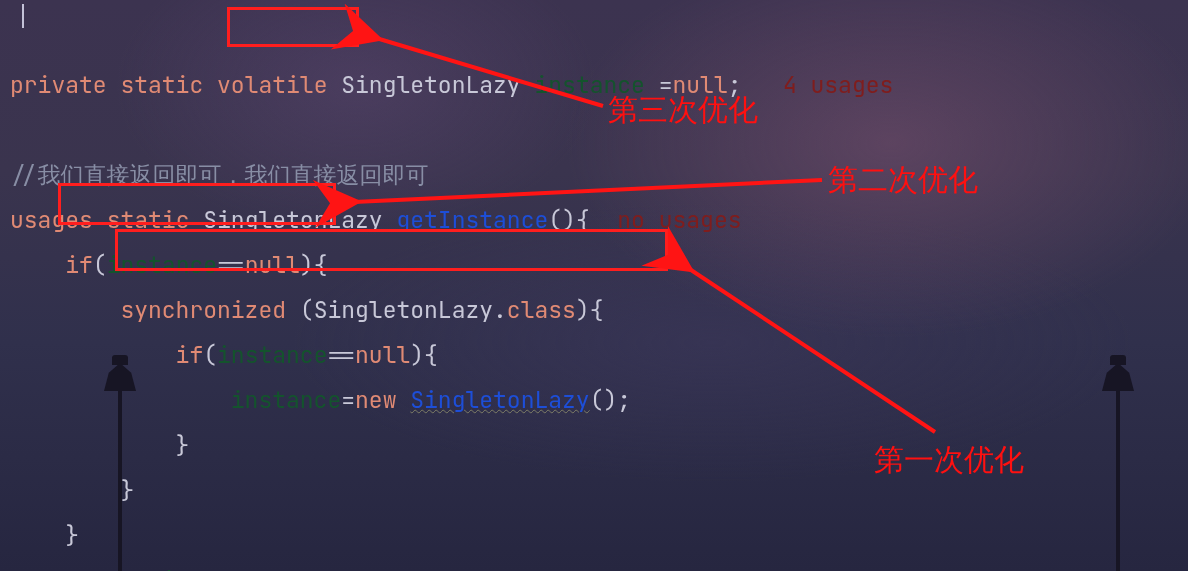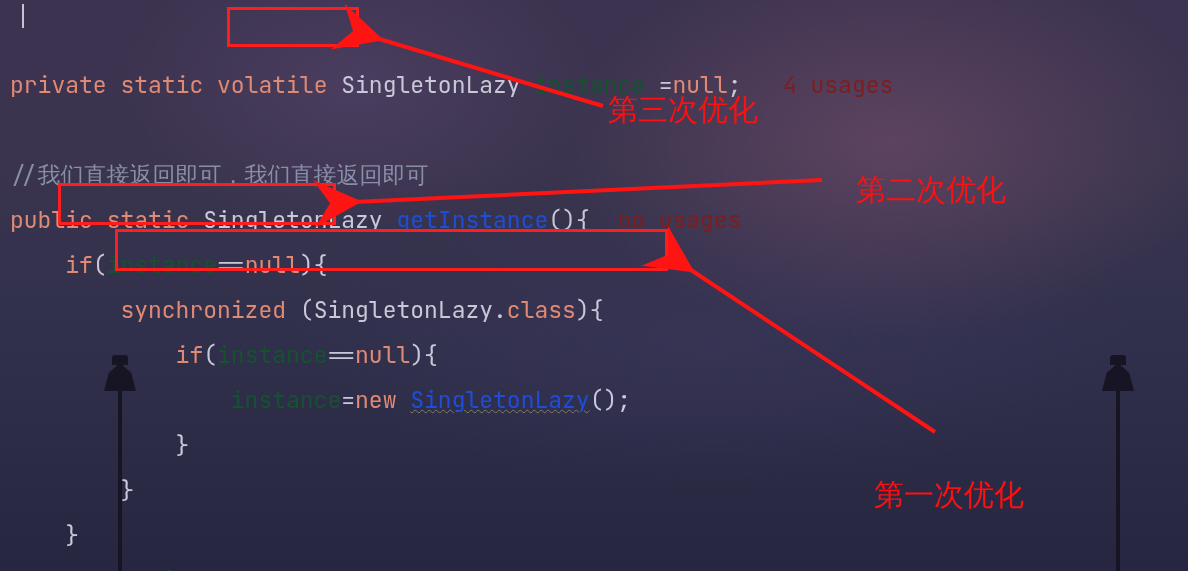--- a/index.html
+++ b/index.html
@@ -48,41 +48,41 @@
 <div class="lamp r">
   <div class="pole"></div>
     <div class="head"></div>
     <div class="cap"></div>
 </div>
 
 <div class="editor">
 <span><span class="kw">private</span> <span class="kw">static</span> <span class="kw">volatile</span> <span class="type">SingletonLazy</span> <span class="italic">instance</span><span class="punct"> =</span><span class="kw">null</span><span class="punct">;</span>   <span class="hint">4 usages</span></span>
 
 <span class="comment">//我们直接返回即可，我们直接返回即可</span>
-<span><span class="kw">public</span> <span class="kw">static</span> <span class="type">SingletonLazy</span> <span class="ident">getInstance</span><span class="punct">(){</span>  <span class="hint">no usages</span></span>
+<span><span class="kw">usages</span> <span class="kw">static</span> <span class="type">SingletonLazy</span> <span class="ident">getInstance</span><span class="punct">(){</span>  <span class="hint">no usages</span></span>
 <span>    <span class="kw">if</span><span class="punct">(</span><span class="italic">instance</span><span class="punct">==</span><span class="kw">null</span><span class="punct">){</span></span>
 <span>        <span class="kw">synchronized</span><span class="punct"> (</span><span class="type">SingletonLazy</span><span class="punct">.</span><span class="kw">class</span><span class="punct">){</span></span>
 <span>            <span class="kw">if</span><span class="punct">(</span><span class="italic">instance</span><span class="punct">==</span><span class="kw">null</span><span class="punct">){</span></span>
 <span>                <span class="italic">instance</span><span class="punct">=</span><span class="kw">new</span> <span class="ident underline">SingletonLazy</span><span class="punct">();</span></span>
 <span>            <span class="punct">}</span></span>
 <span>        <span class="punct">}</span></span>
 <span>    <span class="punct">}</span></span>
 <span>    <span class="kw">return</span> <span class="italic">instance</span><span class="punct">;</span></span>
 
 </div>
 
 <div class="cursor" style="left:22px;top:4px;"></div>
 
 <div class="box" style="left:227px;top:7px;width:126px;height:34px;"></div>
 <div class="box" style="left:58px;top:183px;width:272px;height:36px;"></div>
 <div class="box" style="left:115px;top:229px;width:547px;height:36px;"></div>
 
 <div class="annot" style="left:608px;top:90px;">第三次优化</div>
-<div class="annot" style="left:828px;top:170px;margin-left:28px;">第二次优化</div>
-<div class="annot" style="left:874px;top:440px;margin-top:35px;">第一次优化</div>
+<div class="annot" style="left:828px;top:160px;">第二次优化</div>
+<div class="annot" style="left:874px;top:440px;">第一次优化</div>
 
 <svg class="arrows">
   <defs>
     <marker id="ah" markerWidth="14" markerHeight="12" refX="2" refY="6" orient="auto">
       <path d="M12,0 L0,6 L12,12 L8,6 Z" fill="#ff1414"></path>
     </marker>
   </defs>
 
   <line x1="603" y1="106" x2="376" y2="38" stroke="#ff1414" stroke-width="4" marker-end="url(#ah)"></line>
 

